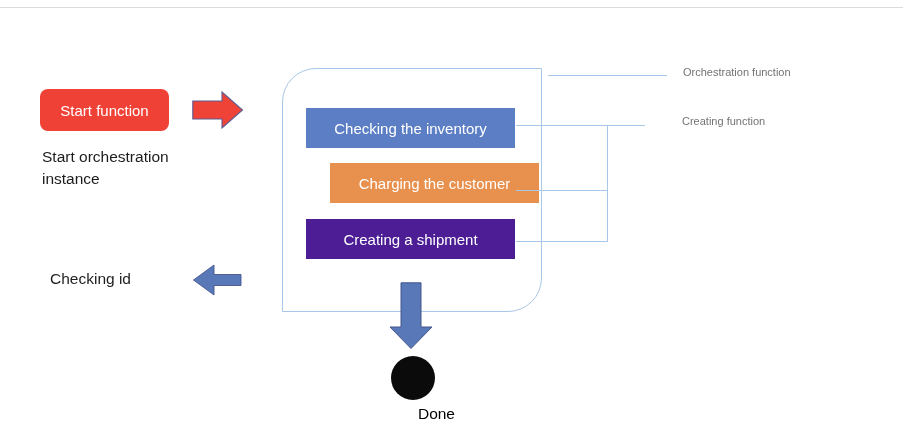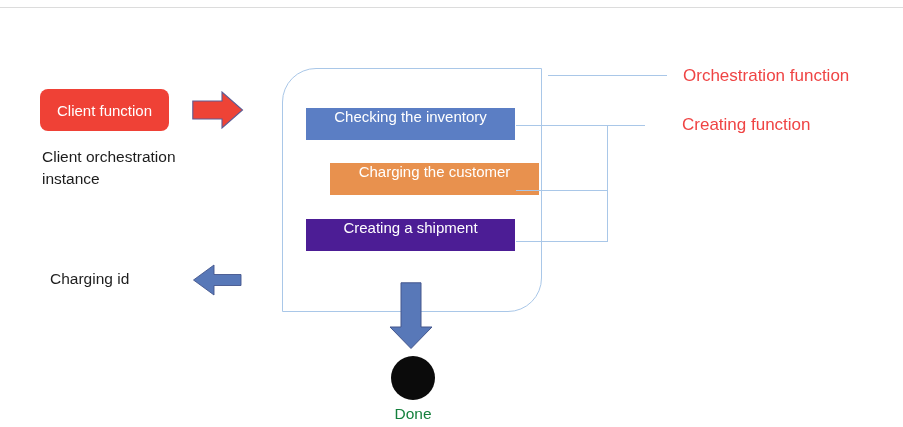--- a/index.html
+++ b/index.html
@@ -25,59 +25,59 @@
     left: 42px; top: 146px; width: 162px;
     font-size: 15.5px; line-height: 1.4; color: #1c1c1c;
   }
   .orchestrator-container {
     left: 282px; top: 68px; width: 260px; height: 244px;
     border: 1.4px solid #a9c7e8;
     border-radius: 34px 0 34px 0;
     background: transparent;
   }
   .activity-box {
-    left: 306px; width: 209px; height: 32px;
-    display: flex; justify-content: center;
+    left: 306px; width: 209px; height: 40px;
+    display: flex; align-items: center; justify-content: center;
     color: #ffffff; font-size: 15px;
   }
   .act-1 { top: 108px; }
   .act-2 { top: 163px; }
   .act-3 { top: 219px; }
   .line { background: #a9c7e8; }
   .line-orch  { left: 548px; top: 75px;  width: 119px; height: 1.3px; }
   .line-act1  { left: 516px; top: 125px; width: 129px; height: 1.3px; }
   .line-act2  { left: 516px; top: 190px; width: 91px;  height: 1.3px; }
   .line-act3  { left: 516px; top: 241px; width: 91px;  height: 1.3px; }
   .line-vert  { left: 607px; top: 125px; width: 1.3px; height: 117px; }
-  .side-label { font-size: 17px; color: #ef4444; white-space: nowrap; }
+  .side-label { font-size: 11px; color: #737373; white-space: nowrap; }
   .label-orch { left: 683px; top: 66px; }
   .label-act  { left: 682px; top: 115px; }
   .label-instance { left: 50px; top: 270px; font-size: 15.5px; }
   .arrow-right-svg { left: 192px; top: 91px; }
   .arrow-left-svg  { left: 192px; top: 264px; }
   .arrow-down-svg  { left: 389px; top: 282px; }
   .done-circle {
     left: 391px; top: 356px; width: 44px; height: 44px;
     border-radius: 50%;
   }
   .done-label {
     left: 371px; top: 405px; width: 84px;
-    text-align: center; font-size: 15.5px; color: #15803d;
+    text-align: right; font-size: 15.5px; color: #000000;
   }
 </style>
 </head>
 <body>
 
 <div class="abs top-rule"></div>
 
 <div class="abs client-box" style="background-color: rgb(239, 65, 54);">
-  <span>Client function</span>
+  <span>Start function</span>
 </div>
 
-<div class="abs caption">Client orchestration instance</div>
+<div class="abs caption">Start orchestration instance</div>
 
 <svg class="abs arrow-right-svg" width="52" height="38" viewBox="0 0 52 38">
   <polygon points="0.8,10 30,10 30,1 50.5,19 30,37 30,28 0.8,28" stroke="#5c5c94" stroke-width="1.1" fill="#EE4336"></polygon>
 </svg>
 
 <div class="abs orchestrator-container"></div>
 
 <div class="abs activity-box act-1" style="background-color: rgb(91, 126, 196);">
   <span>Checking the inventory</span>
 </div>
@@ -90,21 +90,21 @@
 
 <div class="abs line line-orch" style="background-color: rgb(169, 199, 232);"></div>
 <div class="abs line line-act1" style="background-color: rgb(169, 199, 232);"></div>
 <div class="abs line line-act2" style="background-color: rgb(169, 199, 232);"></div>
 <div class="abs line line-act3" style="background-color: rgb(169, 199, 232);"></div>
 <div class="abs line line-vert" style="background-color: rgb(169, 199, 232);"></div>
 
 <div class="abs side-label label-orch">Orchestration function</div>
 <div class="abs side-label label-act">Creating function</div>
 
-<div class="abs label-instance">Charging id</div>
+<div class="abs label-instance">Checking id</div>
 <svg class="abs arrow-left-svg" width="50" height="32" viewBox="0 0 50 32">
   <polygon points="49,10.5 22,10.5 22,1 1.5,16 22,31 22,21.5 49,21.5" stroke="#44568c" stroke-width="0.9" fill="#5878B8"></polygon>
 </svg>
 
 <svg class="abs arrow-down-svg" width="44" height="68" viewBox="0 0 44 68">
   <polygon points="12,0.8 32,0.8 32,45 43,45 22,66.5 1,45 12,45" stroke="#44568c" stroke-width="1" fill="#5878B8"></polygon>
 </svg>
 
 <div class="abs done-circle" style="background-color: rgb(11, 11, 11);"></div>
 <div class="abs done-label">Done</div>

